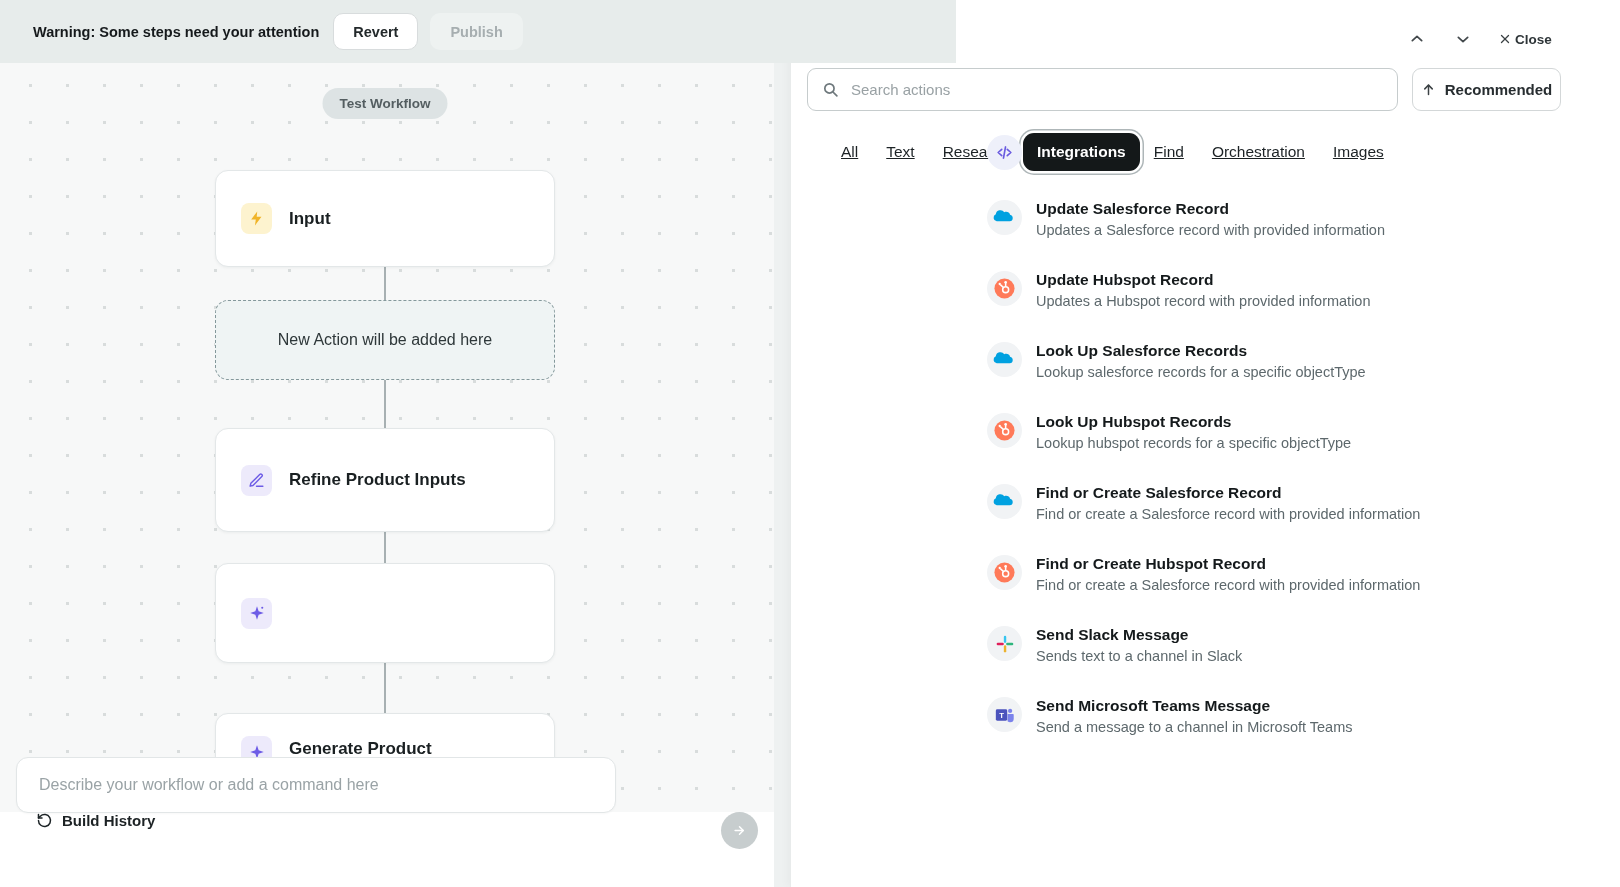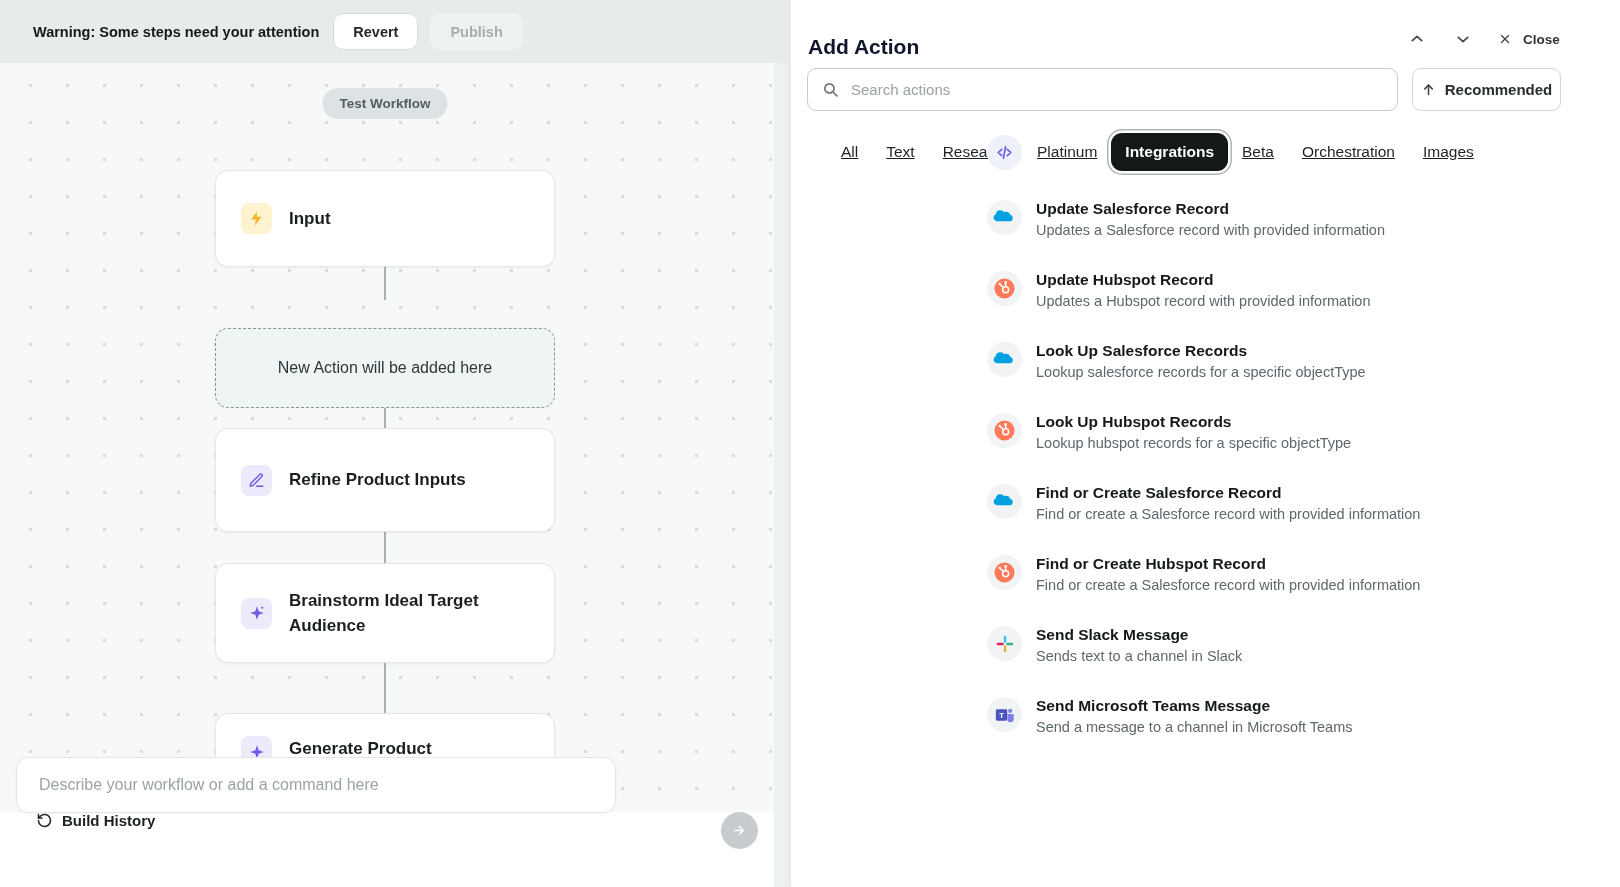--- a/index.html
+++ b/index.html
@@ -7,21 +7,21 @@
   body {
     width:1620px; height:887px; position:relative; overflow:hidden;
     font-family:"Liberation Sans", sans-serif; background:#fff; color:#1a2022;
   }
   button { font-family:inherit; cursor:pointer; }
 
   
   .left-area { position:absolute; left:0; top:0; width:790px; height:887px; }
 
   .warning-bar {
-    position:absolute; left:0; top:0; width:790px; height:63px; background:#e7eceb;
+    position:absolute; left:0; top:0; width:956px; height:63px; background:#e7eceb;
     display:flex; align-items:center; padding-left:33px; z-index:6;
   }
   .warning-text { font-size:14.5px; font-weight:700; color:#15191b; }
   .btn-revert {
     margin-left:14px; height:37px; padding:0 19px; background:#fff;
     border:1px solid #d8dcdd; border-radius:10px; font-size:14.5px; font-weight:600; color:#23292b;
   }
   .btn-publish {
     margin-left:12px; height:37px; padding:0 19px; background:#eef2f1;
     border:1px solid transparent; border-radius:10px; font-size:14.5px; font-weight:600; color:#a6aeb0;
@@ -59,21 +59,21 @@
   .node-icon {
     width:31px; height:31px; border-radius:8px; flex:none;
     display:flex; align-items:center; justify-content:center;
   }
   .icon-yellow { background:#fdf3cf; }
   .icon-purple { background:#edeafb; }
 
   .node-placeholder {
     position:absolute; left:215px; top:237px; width:340px; height:80px;
     background:#eff4f4; border:1.6px dashed #84989b; border-radius:13px;
-    display:flex; align-items:center; justify-content:center;margin-top:28px;
+    display:flex; align-items:center; justify-content:center;
   }
   .placeholder-text { font-size:16px; color:#2e3739; }
 
   .bottom-bar { position:absolute; left:0; top:812px; width:774px; height:75px; background:#fff; z-index:4; }
   .footer-row { display:flex; align-items:flex-start; height:58px; padding:0 16px 0 36px; }
   .history-icon { margin-right:9px; display:flex; }
   .build-history { font-size:15px; font-weight:700; color:#1c2224; }
   .send-btn {
     margin-left:auto; width:37px; height:37px; border-radius:50%; background:#c7cdce;
     border:none; display:flex; align-items:center; justify-content:center;
@@ -90,21 +90,21 @@
   
   .panel {
     position:absolute; left:790px; top:0; width:830px; height:887px; background:#fff;
     border-left:1px solid #e8ebeb; box-shadow:-3px 0 8px rgba(0,0,0,.03);
   }
   .panel-title { position:absolute; left:17px; top:35px; font-size:21px; font-weight:700; color:#0f172a; }
   .panel-controls { position:absolute; left:612px; top:26px; display:flex; align-items:center; }
   .icon-btn { width:28px; height:26px; background:none; border:none; display:flex; align-items:center; justify-content:center; padding:0; }
   .icon-btn + .icon-btn { margin-left:18px; }
   .close-btn {
-    display:flex; align-items:center; gap:12px; font-size:13.5px; font-weight:600; color:#2e3538;
+    display:flex; align-items:center; gap:4px; font-size:13.5px; font-weight:600; color:#2e3538;
     background:none; border:none; margin-left:22px; padding:0;
   }
 
   .search-box {
     position:absolute; left:16px; top:68px; width:591px; height:43px;
     border:1px solid #c6cccd; border-radius:9px; background:#fff;
     display:flex; align-items:center; padding:0 14px;
   }
   .search-input { border:none; outline:none; flex:1; font-size:15px; margin-left:10px; color:#222; font-family:inherit; background:transparent; }
   .search-input::placeholder { color:#99a1a4; }
@@ -172,21 +172,20 @@
       <div class="node-title">Refine Product Inputs</div>
     </div>
 
     <div class="node node-brainstorm">
       <div class="node-icon icon-purple">
         <svg width="18" height="18" viewBox="0 0 24 24" fill="#6d5ce6">
             <path d="M12 3 L14.2 9.8 L21 12 L14.2 14.2 L12 21 L9.8 14.2 L3 12 L9.8 9.8 Z"></path>
             <circle cx="19" cy="5" r="1.4"></circle>
           </svg>
       </div>
-      <div class="node-title">Brainstorm Ideal Target Audience</div>
     </div>
 
     <div class="node node-generate">
       <div class="node-icon icon-purple">
         <svg width="18" height="18" viewBox="0 0 24 24" fill="#6d5ce6">
             <path d="M12 3 L14.2 9.8 L21 12 L14.2 14.2 L12 21 L9.8 14.2 L3 12 L9.8 9.8 Z"></path>
           </svg>
       </div>
       <div class="node-title">Generate Product</div>
     </div>
@@ -268,23 +267,22 @@
           <path d="M6 11 L12 5 L18 11"></path>
         </svg>
     </span>
     <span>Recommended</span>
   </button>
 
   <div class="cats">
     <div class="cat">All</div>
     <div class="cat">Text</div>
     <div class="cat">Research</div>
-    <div class="cat">Platinum</div>
     <div class="cat selected">Integrations</div>
-    <div class="cat">Beta</div>
+    <div class="cat">Find</div>
     <div class="cat">Orchestration</div>
     <div class="cat">Images</div>
   </div>
 
   <div class="actions">
 
     <div class="action-item">
       <div class="action-icon bg-lavender">
         <svg width="19" height="19" viewBox="0 0 24 24" fill="none" stroke="#6a5be0" stroke-width="2.1" stroke-linecap="round" stroke-linejoin="round">
             <path d="M8.5 8 4 12l4.5 4"></path>

